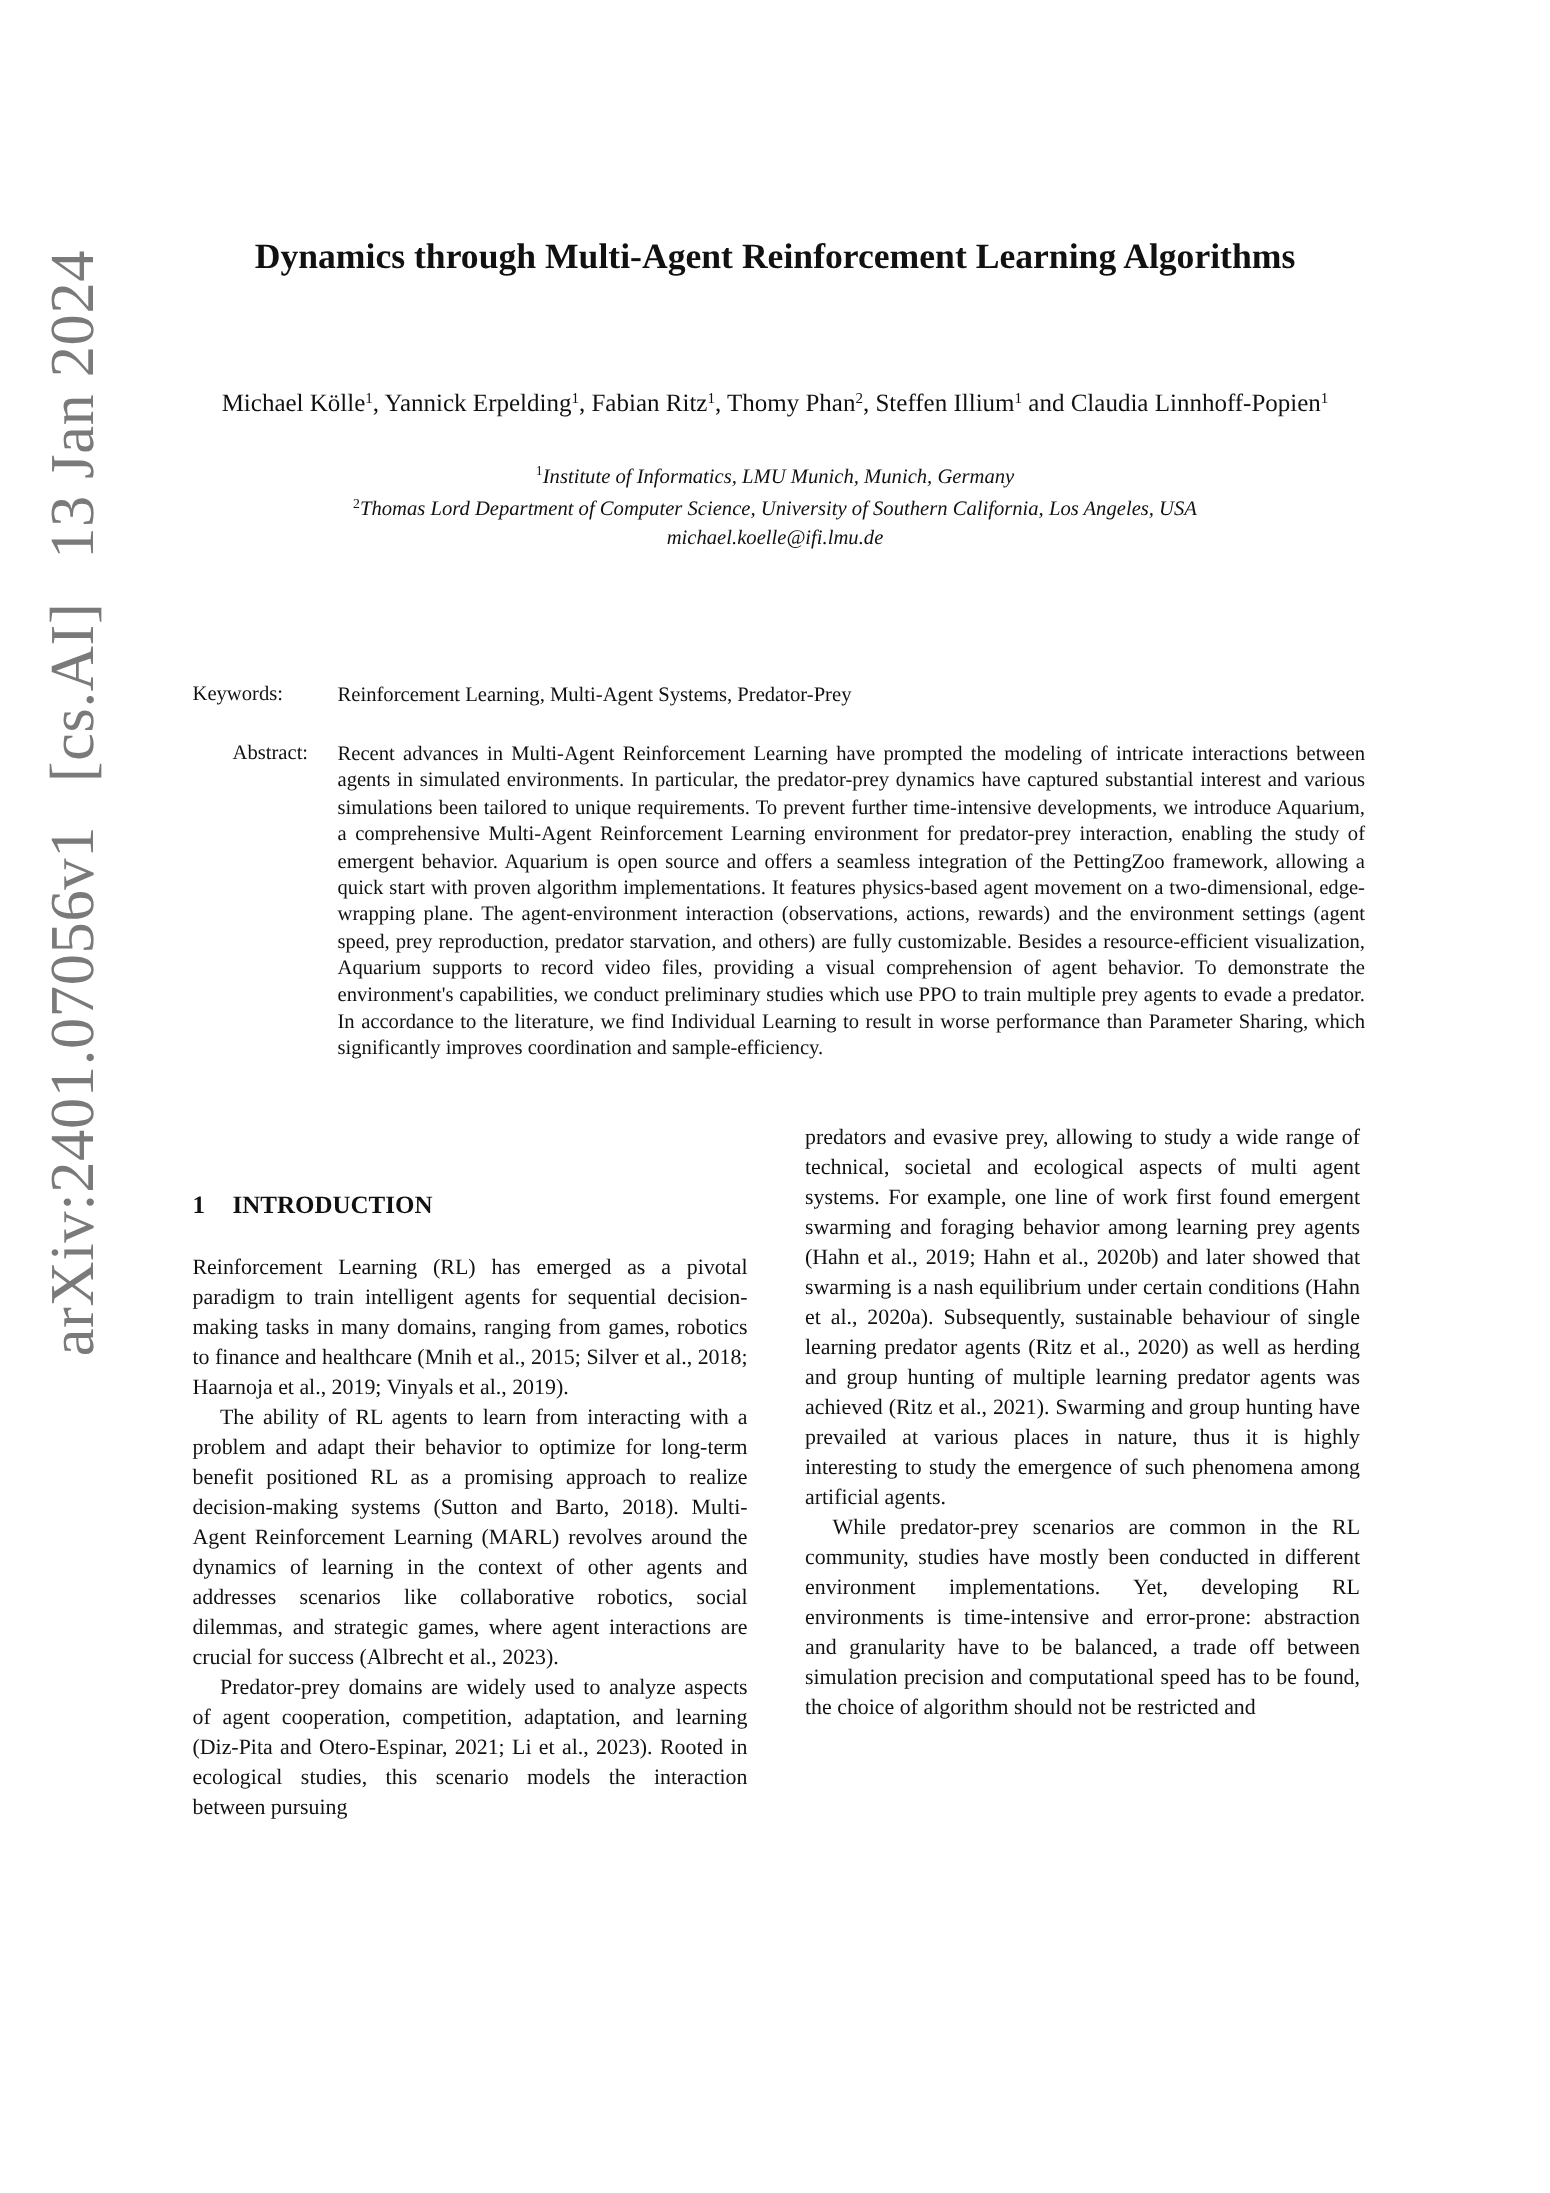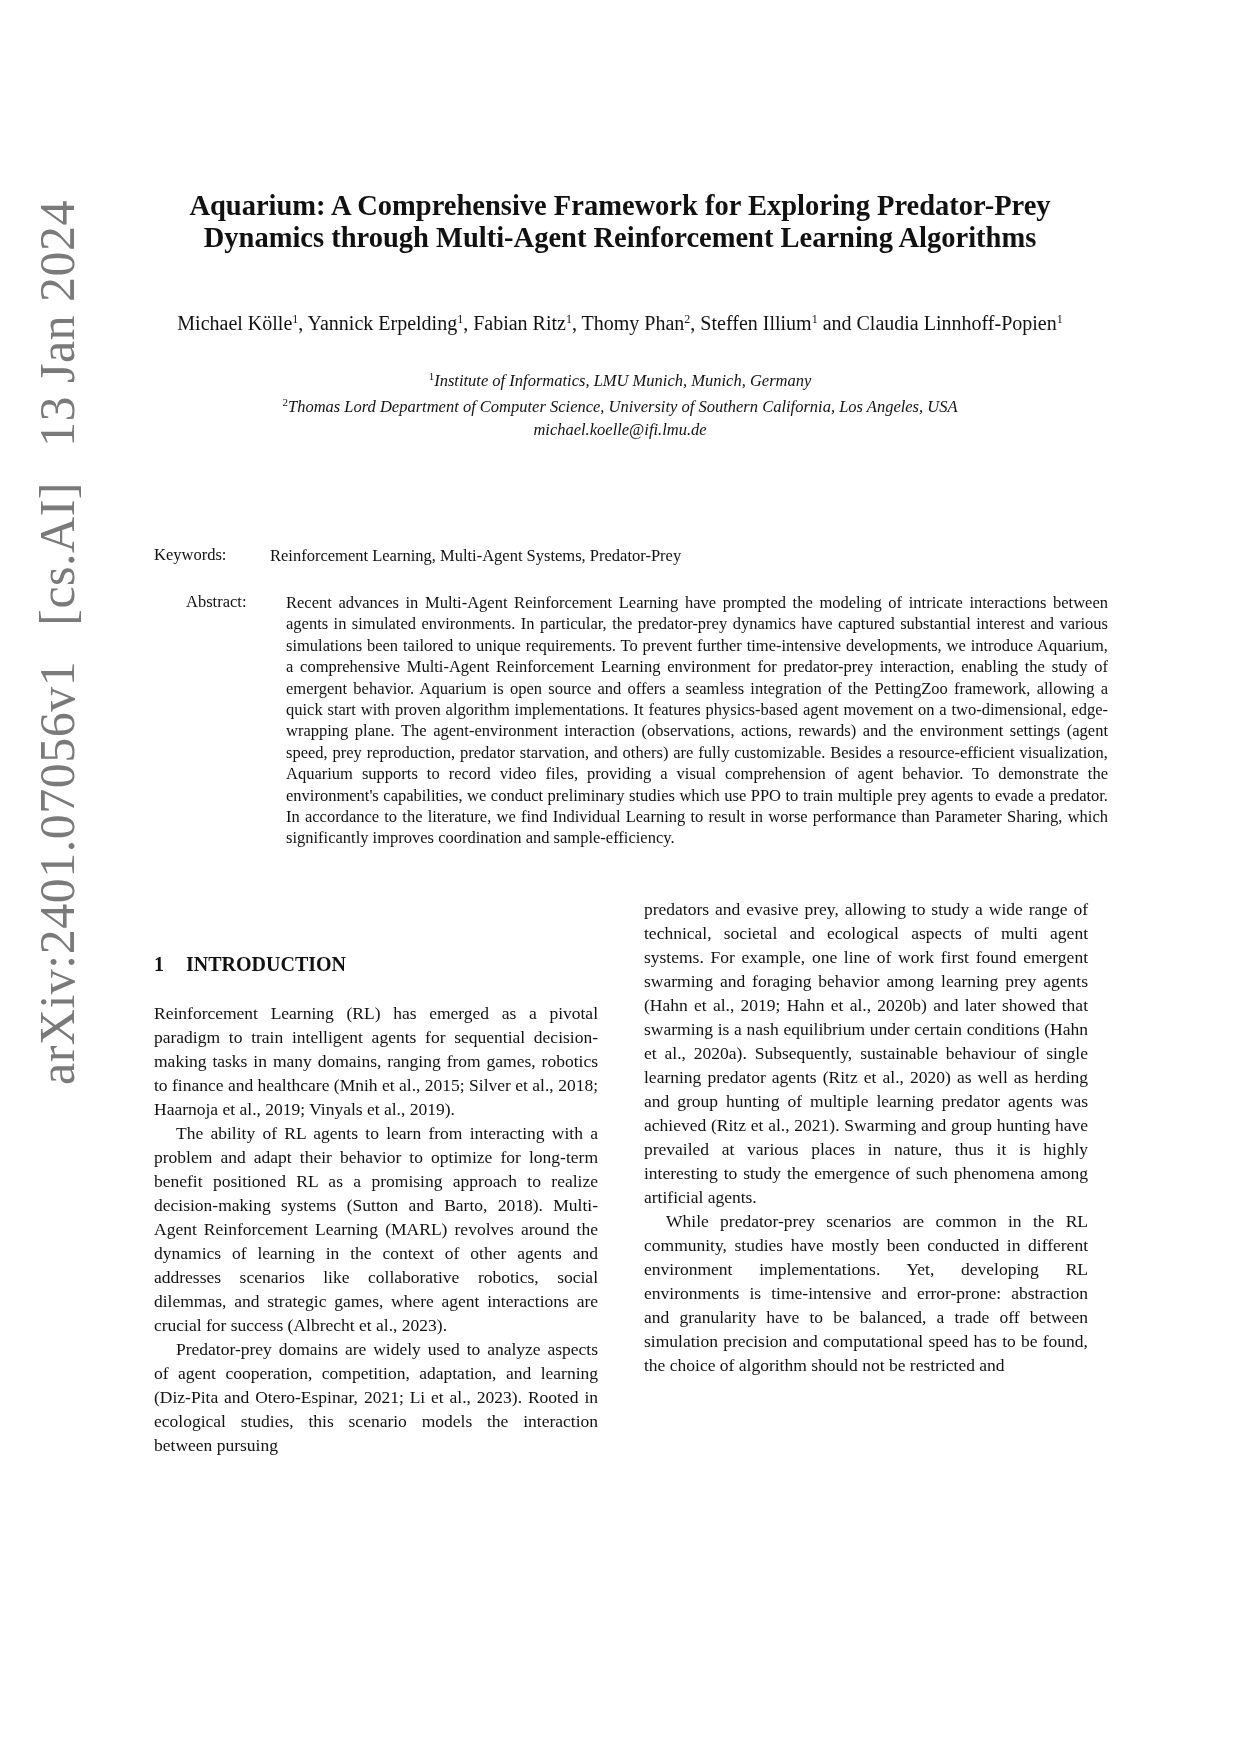--- a/index.html
+++ b/index.html
@@ -33,21 +33,21 @@
   .meta-label {
     position: absolute; left: 154px; font-size: 16.5px;
   }
   .meta-text {
     position: absolute; left: 270px; width: 822px; font-size: 16.5px; line-height: 21.4px;
     text-align: justify;
   }
   .kw-label { top: 545px; }
   .kw-text { top: 545px; }
   .abs-label { top: 592px; margin-left: 32px; }
-  .abs-text { top: 592px; margin-left: 16px; }
+  .abs-text { top: 592px; }
   .section-head {
     position: absolute; top: 953px; left: 154px;
     font-weight: bold; font-size: 20px;
   }
   .section-head .num { margin-right: 22px; }
   .col {
     position: absolute; top: 1000px; width: 444px;
     font-size: 17.5px; line-height: 24px; text-align: justify;
   }
   .col.left { left: 154px; top: 1001px; }
@@ -58,21 +58,20 @@
 </head>
 <body>
 
 <div class="side-stamp">
   <span>arXiv:2401.07056v1</span>
   <span>[cs.AI]</span>
   <span>13 Jan 2024</span>
 </div>
 
 <div class="title">
-  <div>Aquarium: A Comprehensive Framework for Exploring Predator-Prey</div>
   <div>Dynamics through Multi-Agent Reinforcement Learning Algorithms</div>
 </div>
 
 <div class="authors">
   <span><span>Michael Kölle</span><sup>1</sup><span>, </span></span><span><span>Yannick Erpelding</span><sup>1</sup><span>, </span></span><span><span>Fabian Ritz</span><sup>1</sup><span>, </span></span><span><span>Thomy Phan</span><sup>2</sup><span>, </span></span><span><span>Steffen Illium</span><sup>1</sup><span> and </span></span><span><span>Claudia Linnhoff-Popien</span><sup>1</sup></span>
 </div>
 
 <div class="aff aff1"><sup>1</sup><span>Institute of Informatics, LMU Munich, Munich, Germany</span></div>
 <div class="aff aff2"><sup>2</sup><span>Thomas Lord Department of Computer Science, University of Southern California, Los Angeles, USA</span></div>
 <div class="aff email">michael.koelle@ifi.lmu.de</div>

